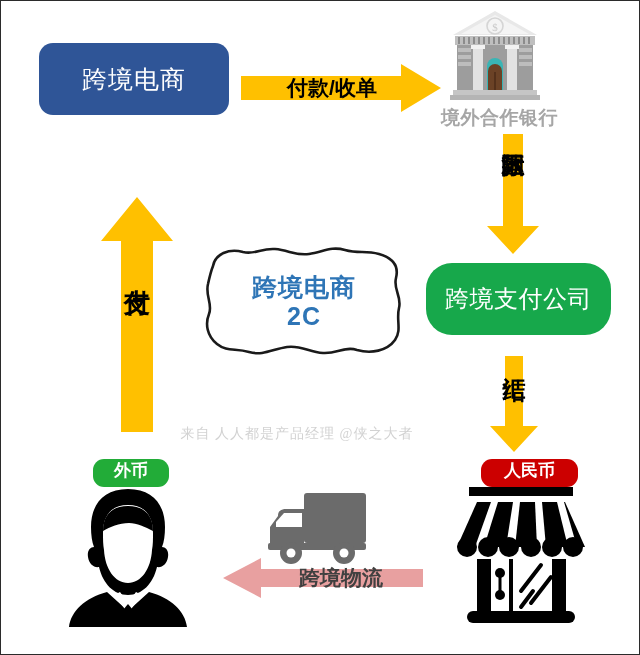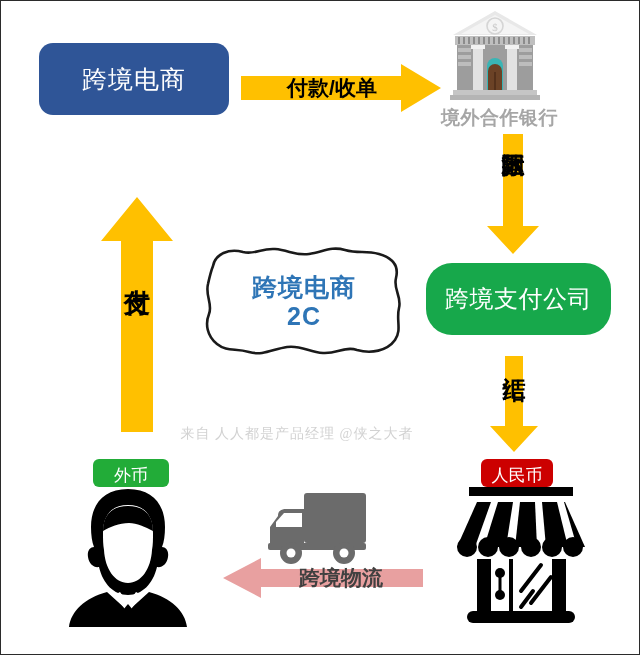--- a/index.html
+++ b/index.html
@@ -113,30 +113,30 @@
   
   .shop{left:452px;top:484px;width:136px;height:140px;}
   .shop svg{display:block;}
 
   
   .truck{left:263px;top:488px;width:106px;height:78px;}
   .truck svg{display:block;}
 
   
   .badge{
-    border-radius:6px;
-    display:flex;align-items:flex-end;justify-content:center;
-    color:#ffffff;font-weight:normal;
+    border-radius:11px;
+    display:flex;align-items:flex-start;justify-content:center;
+    color:#ffffff;font-weight:bold;
   }
   .badge-green{
     left:92px;top:458px;width:76px;height:28px;
     background:#22AC38;font-size:17px;
   }
   .badge-red{
-    left:480px;top:458px;width:72px;height:28px;
+    left:480px;top:458px;width:97px;height:28px;
     background:#CC0000;font-size:17px;
   }
 
   
   .watermark{
     left:0;top:424px;width:592px;text-align:center;
     color:#D2D2D2;font-size:14px;
     font-family:"Liberation Serif","DejaVu Serif",serif;
     letter-spacing:1px;
   }

